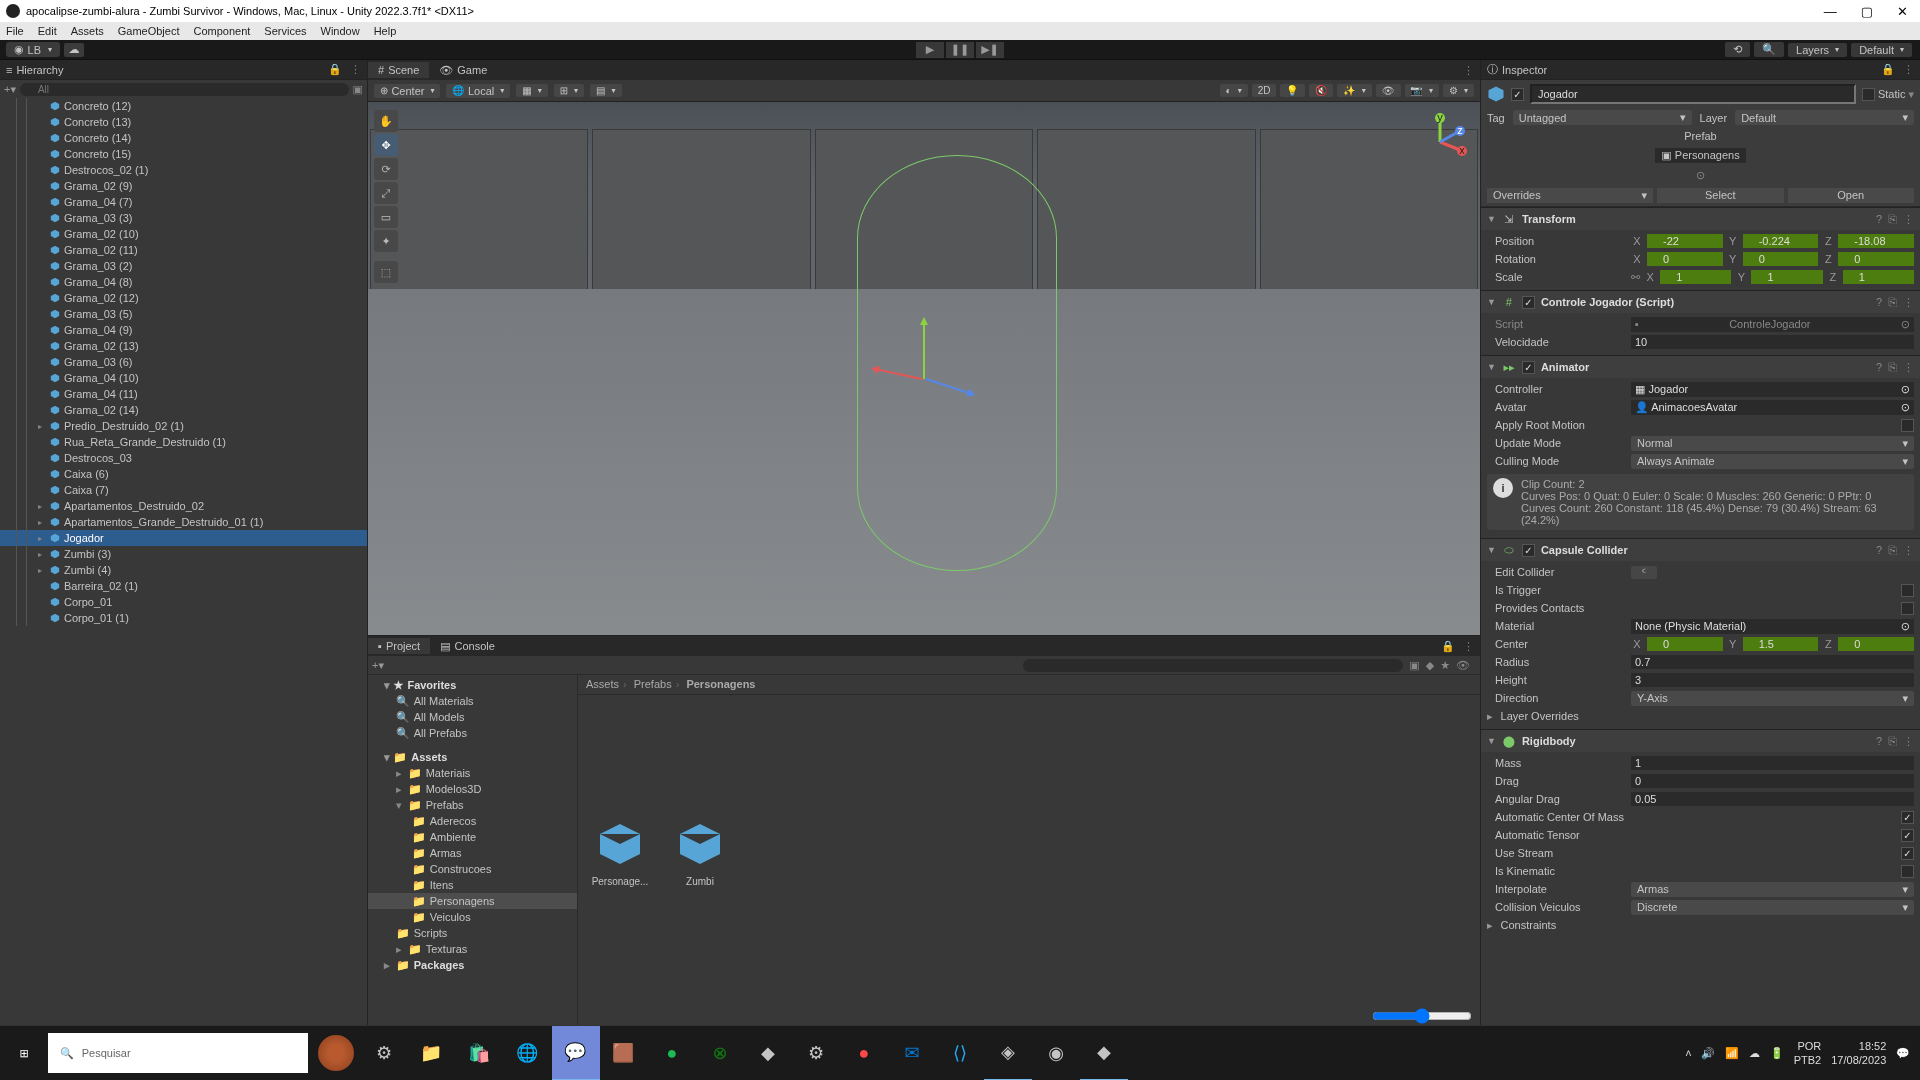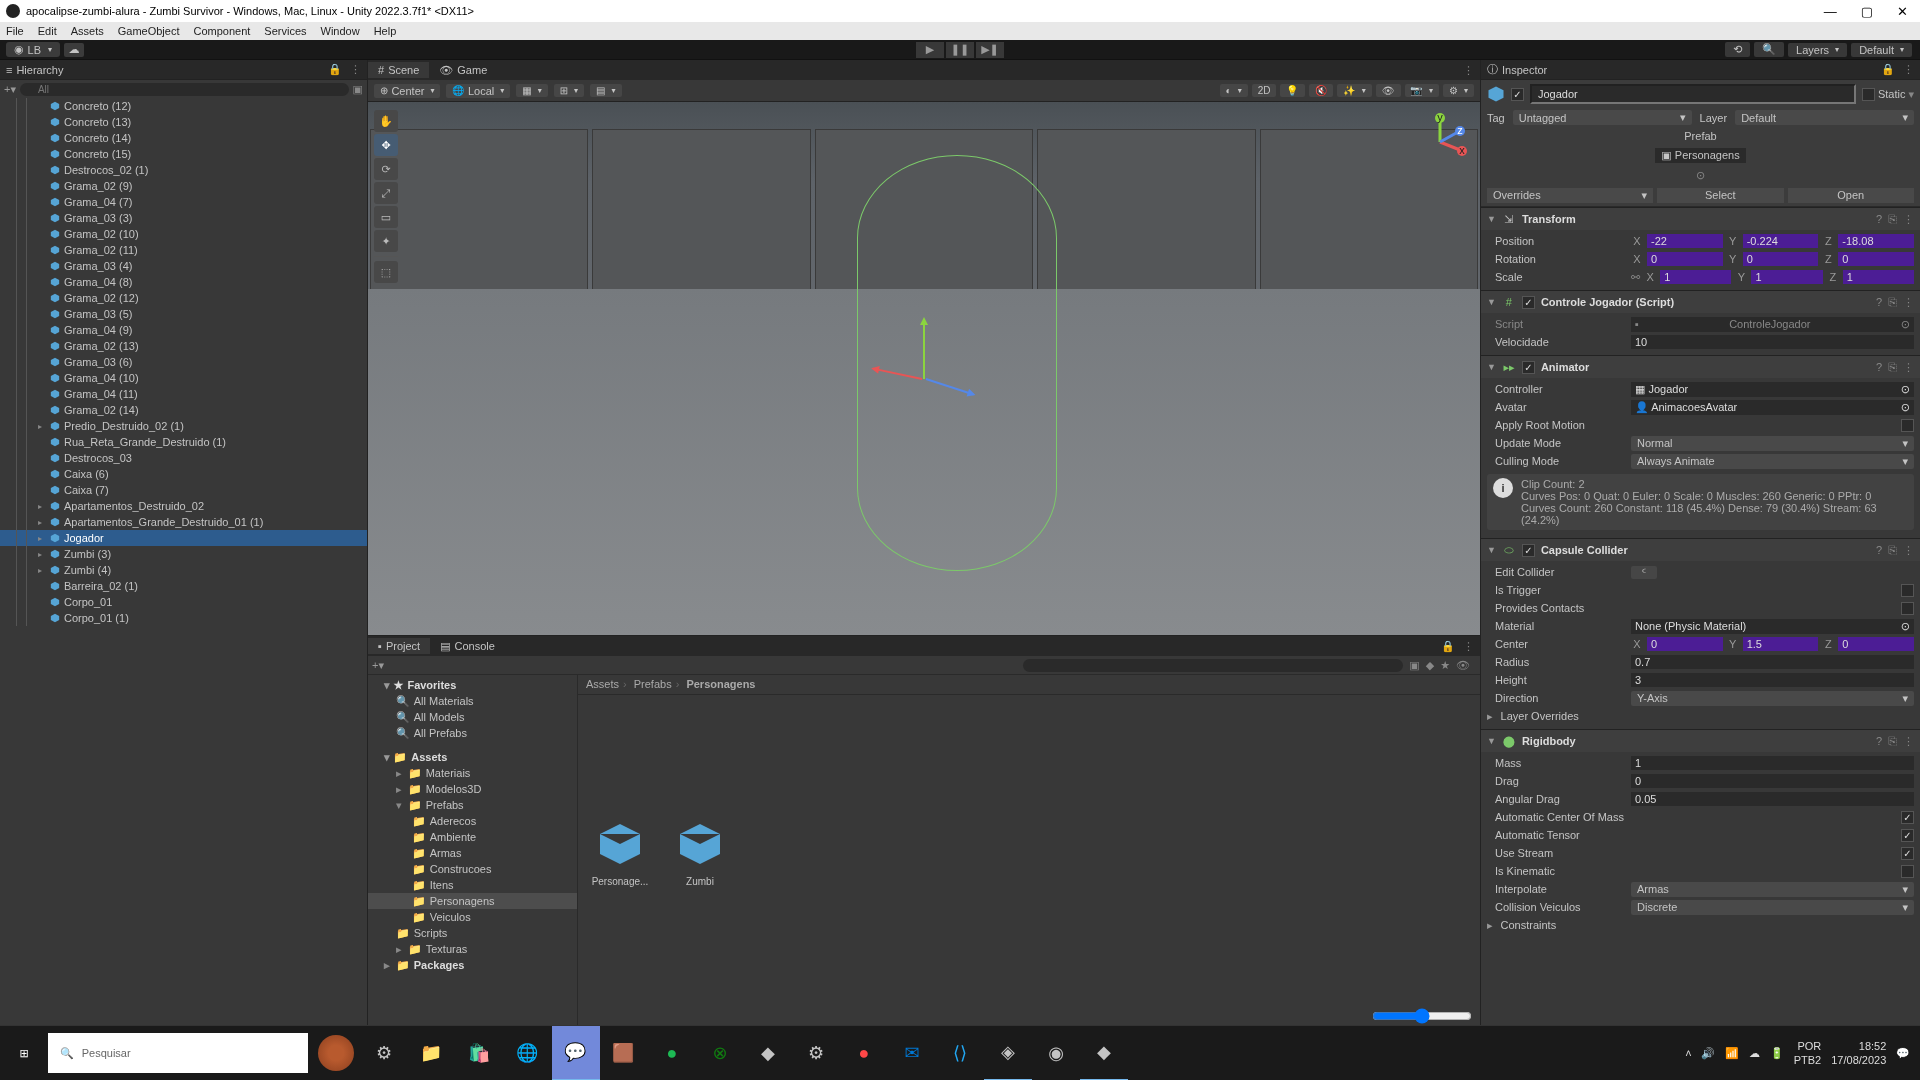--- a/index.html
+++ b/index.html
@@ -96,21 +96,21 @@
 .comp-header { height:22px; background:#3e3e3e; display:flex; align-items:center; padding:0 6px; gap:6px; cursor:pointer;}
 .comp-header .fold { font-size:9px; color:#999;}
 .comp-icon { width:14px; height:14px; display:flex; align-items:center; justify-content:center;}
 .comp-header .title { flex:1; font-weight:bold; color:#ddd;}
 .comp-header-icons { display:flex; gap:6px; color:#888;}
 .comp-body { padding: 2px 6px 4px 6px; background:#383838;}
 .prop-row { display:flex; align-items:center; height:18px; gap:4px; padding:1px 0;}
 .prop-label { width:140px; color:#c4c4c4; padding-left:8px;}
 .prop-label-wide { flex:1; color:#c4c4c4; padding-left:8px;}
 .vec-label { color:#999; width:12px; text-align:center;}
-.vec-input { flex:1; background:#4c1d95; color:#ddd; border:none; padding:1px 4px; outline:none; min-width:30px;}
+.vec-input { flex:1; background:#4d7c0f; color:#ddd; border:none; padding:1px 16px; outline:none; min-width:30px;}
 .text-input { flex:1; background:#2a2a2a; color:#ddd; border:none; padding:1px 4px; outline:none;}
 .obj-field { flex:1; background:#2a2a2a; color:#ddd; padding:1px 4px; display:flex; justify-content:space-between; align-items:center;}
 .checkbox { width:13px; height:13px; background:#2a2a2a; border:1px solid #555; display:flex; align-items:center; justify-content:center; cursor:pointer;}
 .checkbox.checked::after { content:'✓'; font-size:10px; color:#ddd;}
 .info-box { background:#424242; padding:4px 6px; margin:4px 0; display:flex; gap:8px; font-size:9px; color:#aaa; border-radius:3px;}
 .info-icon { width:20px; height:20px; background:#ddd; border-radius:50%; color:#333; display:flex; align-items:center; justify-content:center; font-weight:bold; flex-shrink:0;}
 
 .taskbar { position:fixed; bottom:0; left:0; right:0; height:55px; background:#1a1a1a; display:flex; align-items:center; border-top:1px solid #333;}
 .start-btn { width:48px; height:55px; display:flex; align-items:center; justify-content:center; color:#fff; cursor:pointer;}
 .search-box { width:260px; height:40px; background:#fff; display:flex; align-items:center; padding:0 12px; gap:8px; color:#666; margin-right:4px;}
@@ -284,21 +284,21 @@
           <span>Grama_02 (11)</span>
         </div>
         <div class="h-item">
           <span class="line-indent"></span>
           <span class="line-indent2"></span>
           <span class="cube">
             <svg width="10" height="10" viewBox="0 0 24 24">
               <path fill="#56a5d6" d="M12 2 L22 7 L22 17 L12 22 L2 17 L2 7 Z"></path>
             </svg>
           </span>
-          <span>Grama_03 (4)</span>
+          <span>Grama_03 (2)</span>
         </div>
         <div class="h-item">
           <span class="line-indent"></span>
           <span class="line-indent2"></span>
           <span class="cube">
             <svg width="10" height="10" viewBox="0 0 24 24">
               <path fill="#56a5d6" d="M12 2 L22 7 L22 17 L12 22 L2 17 L2 7 Z"></path>
             </svg>
           </span>
           <span>Grama_04 (8)</span>

